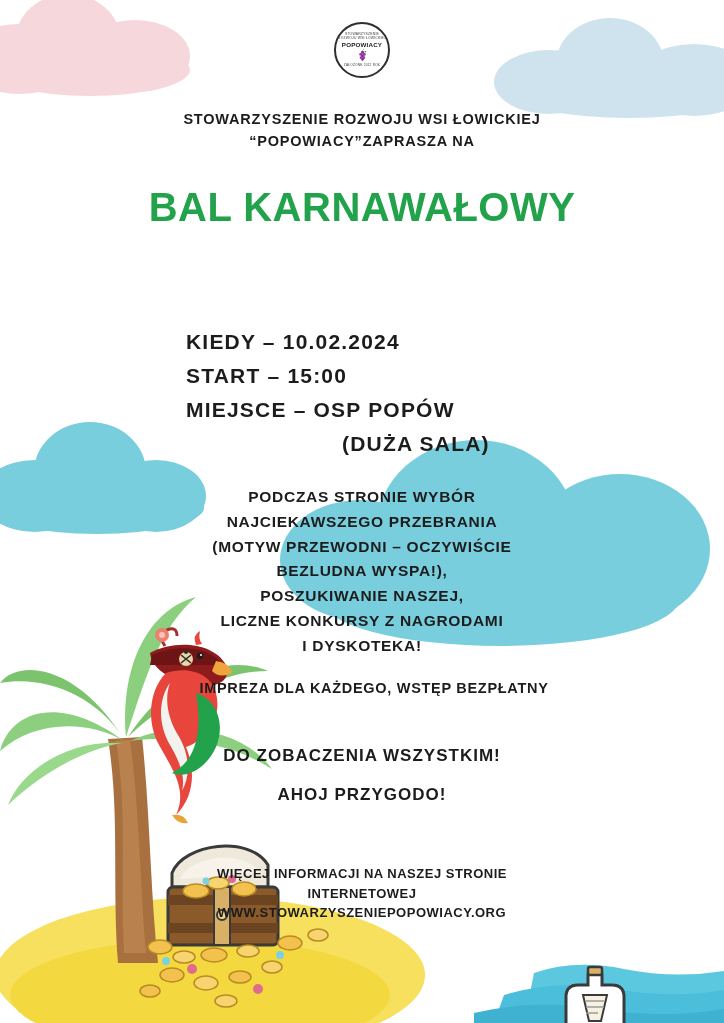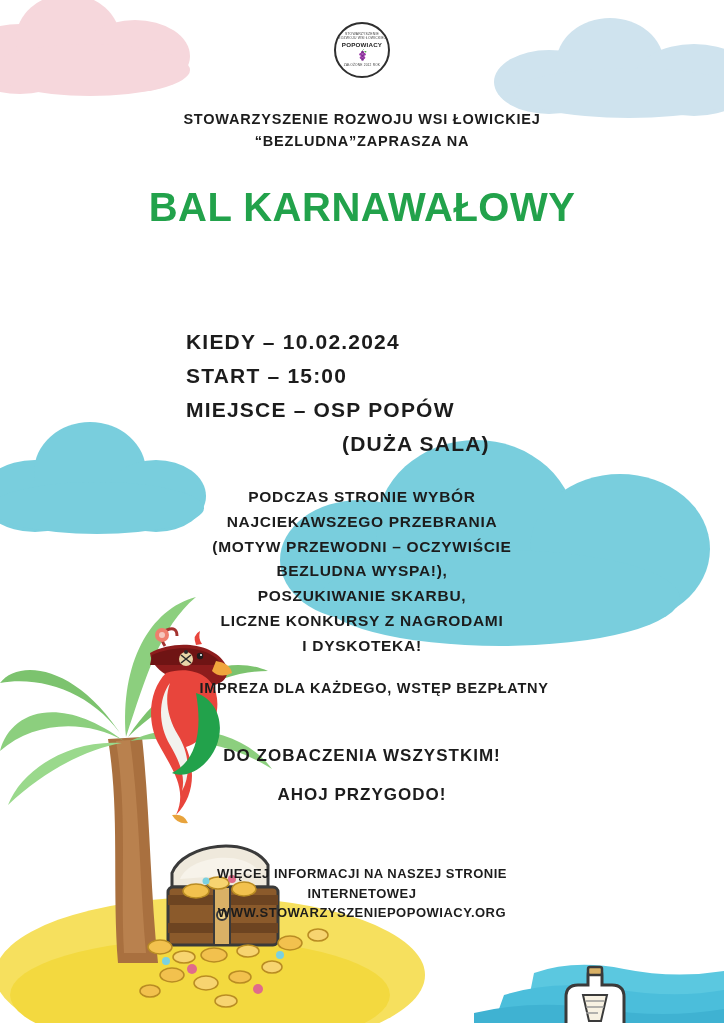--- a/index.html
+++ b/index.html
@@ -218,40 +218,40 @@
         <circle cx="7.9" cy="8.7" r="1.4" fill="#9b3aa8"></circle>
         <circle cx="6.5" cy="10.4" r="1.3" fill="#7b2d8e"></circle>
         <path d="M8.2 2.2 q2 -0.6 2.4 0.9 q-1.6 1 -2.4 -0.9z" fill="#4aa23f"></path>
       </svg>
     </div>
     <div class="logo-bot">ZAŁOŻONE 2012 ROK</div>
   </div>
 
   <div class="intro">
     <div>STOWARZYSZENIE ROZWOJU WSI ŁOWICKIEJ</div>
-    <div>“BEZLUDNA”ZAPRASZA NA</div>
+    <div>“POPOWIACY”ZAPRASZA NA</div>
   </div>
 
   <div class="headline">
     <span>BAL KARNAWAŁOWY</span>
   </div>
 
   <div class="details">
     <div>KIEDY – 10.02.2024</div>
     <div>START – 15:00</div>
     <div>MIEJSCE – OSP POPÓW</div>
     <div class="indent">(DUŻA SALA)</div>
   </div>
 
   <div class="program">
     <div>PODCZAS STRONIE WYBÓR</div>
     <div>NAJCIEKAWSZEGO PRZEBRANIA</div>
     <div>(MOTYW PRZEWODNI – OCZYWIŚCIE</div>
     <div>BEZLUDNA WYSPA!),</div>
-    <div>POSZUKIWANIE SKARBU,</div>
+    <div>POSZUKIWANIE NASZEJ,</div>
     <div>LICZNE KONKURSY Z NAGRODAMI</div>
     <div>I DYSKOTEKA!</div>
   </div>
 
   <div class="free-info">IMPREZA DLA KAŻDEGO, WSTĘP BEZPŁATNY</div>
 
   <div class="goodbye">
     <div>DO ZOBACZENIA WSZYSTKIM!</div>
     <div>AHOJ PRZYGODO!</div>
   </div>

